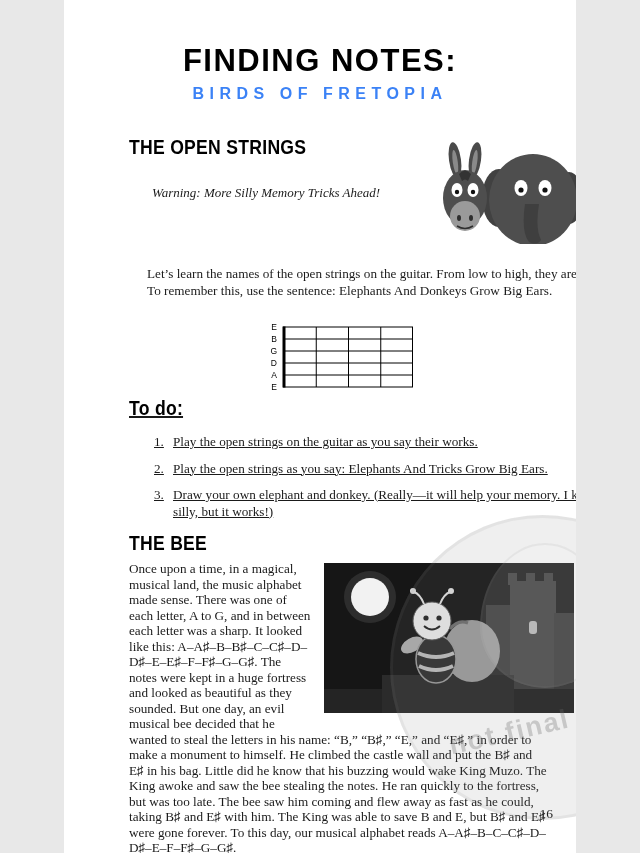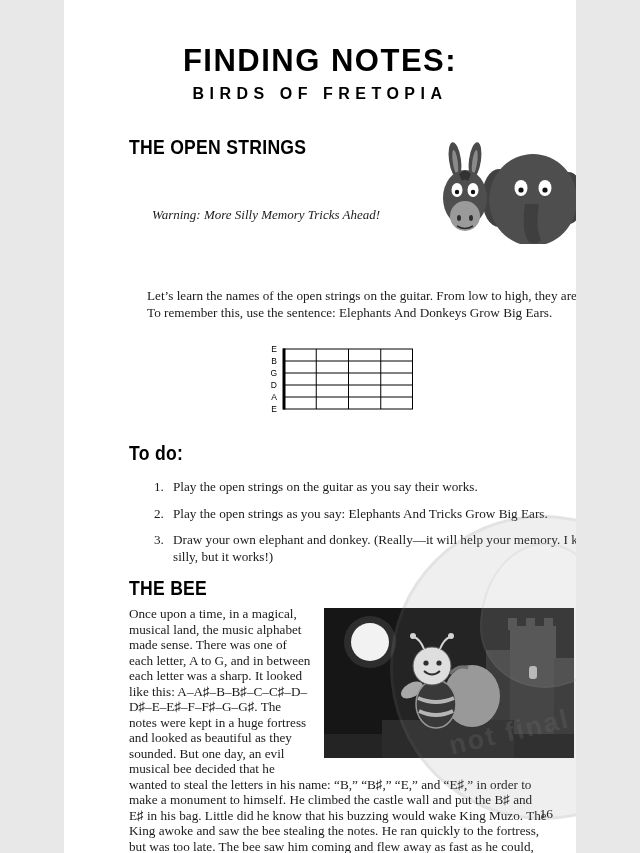--- a/index.html
+++ b/index.html
@@ -25,40 +25,40 @@
     letter-spacing: 1.5px;
     color: #000;
     line-height: 1.1;
   }
   .subtitle {
     font-family: "Liberation Sans", sans-serif;
     font-weight: 700;
     font-size: 16px;
     letter-spacing: 5.5px;
     margin-top: 7px;
-    color: #000000;
+    color: #3b82f6;
   }
 
   .content { padding: 0 28px 0 65px; position: relative; z-index: 1; }
 
   h3.sec {
     font-family: "Liberation Sans", sans-serif;
     font-weight: 700;
     font-size: 20px;
     letter-spacing: 0.3px;
     color: #000;
     transform: scaleX(0.88);
     transform-origin: left center;
     white-space: nowrap;
   }
 
   
   .open-strings { margin-top: 33px; }
   .warning {
-    margin-top: 48px;
+    margin-top: 26px;
     margin-left: 23px;
     font-style: italic;
     font-size: 13px;
     color: #1a1a1a;
   }
   .donkey-elephant {
     position: absolute;
     left: 365px;
     top: 138px;
     width: 156px;
@@ -69,21 +69,21 @@
     margin-top: 64px;
     margin-left: 18px;
     width: 524px;
     font-size: 13.2px;
     line-height: 1.3;
   }
   .diagram-wrap { margin-top: 24px; text-align: center; }
   .diagram-wrap svg { display: inline-block; }
 
   
-  .todo { margin-top: 23px; }
+  .todo { margin-top: 0; text-decoration: underline; }
   .todo-list { margin-top: 13px; margin-left: 25px; }
   .todo-item { display: flex; font-size: 13.2px; line-height: 1.3; margin-bottom: 9px; width: 505px; }
   .todo-item .num { width: 19px; flex: 0 0 19px; }
   .todo-item .txt { flex: 1; }
 
   
   .bee { margin-top: 12px; }
   .story-wrap { margin-top: 6px; }
   .bee-illustration {
     float: right;

